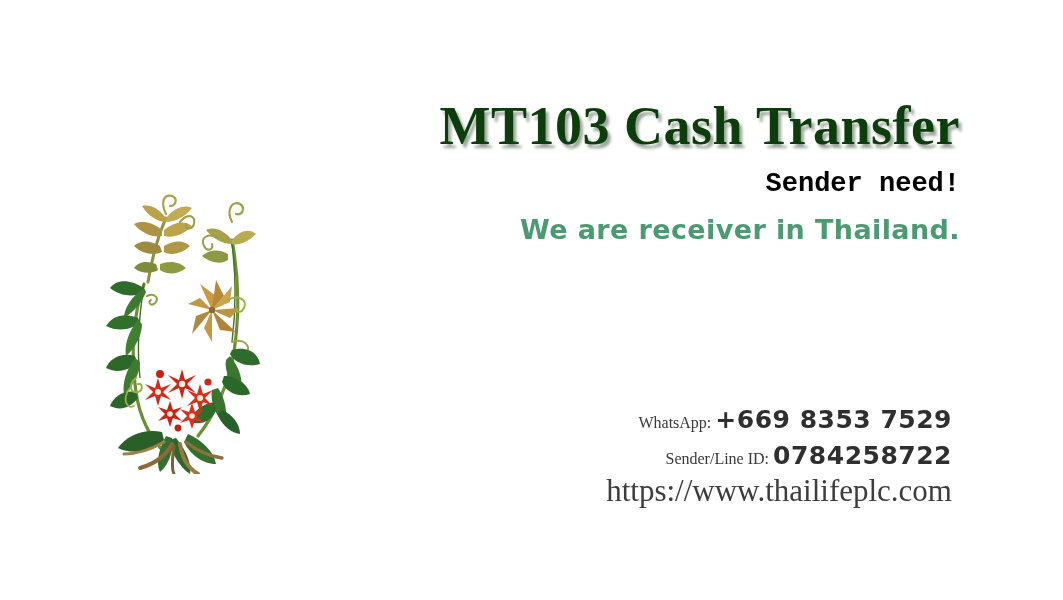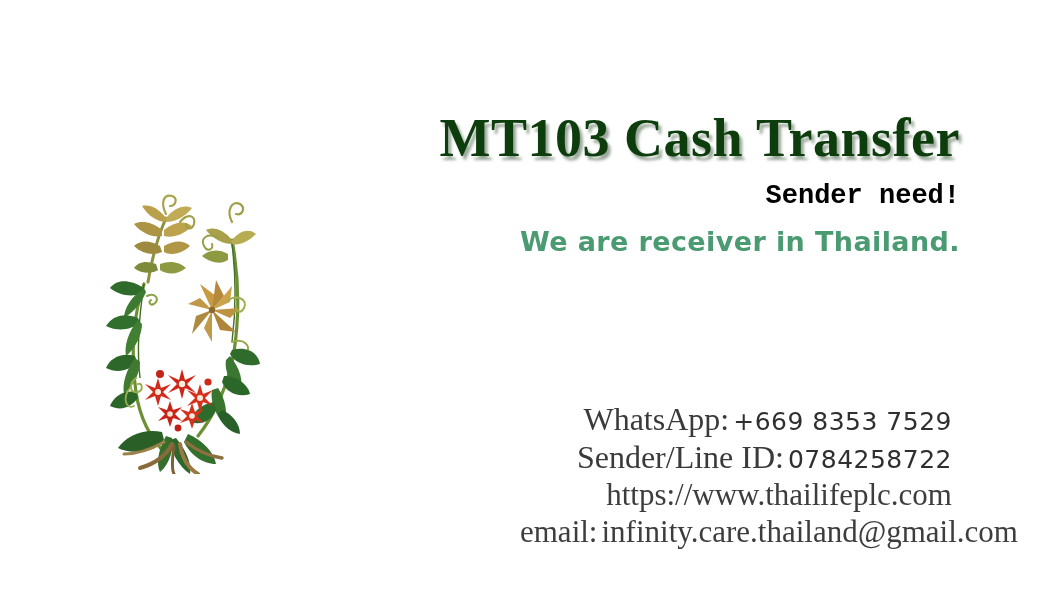--- a/index.html
+++ b/index.html
@@ -26,21 +26,20 @@
   }
   #botanical svg { display: block; width: 100%; height: 100%; }
 
   
   #headline-block {
     position: absolute;
     left: 300px;
     top: 96px;
     width: 660px;
     text-align: right;
-    margin-top: 12px;
   }
   #title {
     font-family: "Liberation Serif", serif;
     font-weight: bold;
     font-size: 54px;
     line-height: 60px;
     letter-spacing: 0.5px;
     color: #0d3d0c;
     text-shadow: 3px 4px 3px rgba(70,95,70,0.55);
     white-space: nowrap;
@@ -73,28 +72,29 @@
     width: 432px;
     text-align: right;
     color: #3a3a3a;
   }
   .contact-line {
     line-height: 33px;
     white-space: nowrap;
   }
   .contact-label {
     font-family: "Liberation Serif", serif;
-    font-size: 32px;
+    font-size: 16px;
     color: #3a3a3a;
   }
   .contact-value-num {
     font-family: "DejaVu Sans", sans-serif;
     font-size: 25px;
     letter-spacing: 0.5px;
     color: #2f2f2f;
+    font-weight: bold;
   }
   .contact-line.small {
     line-height: 32px;
   }
   .contact-text {
     font-family: "Liberation Serif", serif;
     font-size: 31px;
     color: #3d3d3d;
   }
 </style>
@@ -226,19 +226,15 @@
       <span class="contact-label">WhatsApp:</span>
       <span class="contact-value-num">+669 8353 7529</span>
     </div>
     <div class="contact-line">
       <span class="contact-label">Sender/Line ID:</span>
       <span class="contact-value-num">0784258722</span>
     </div>
     <div class="contact-line small">
       <span class="contact-text">https://www.thailifeplc.com</span>
     </div>
-    <div class="contact-line small">
-      <span class="contact-text">email:</span>
-      <span class="contact-text">infinity.care.thailand@gmail.com</span>
-    </div>
   </div>
 
 </div>
 
 </body></html>

